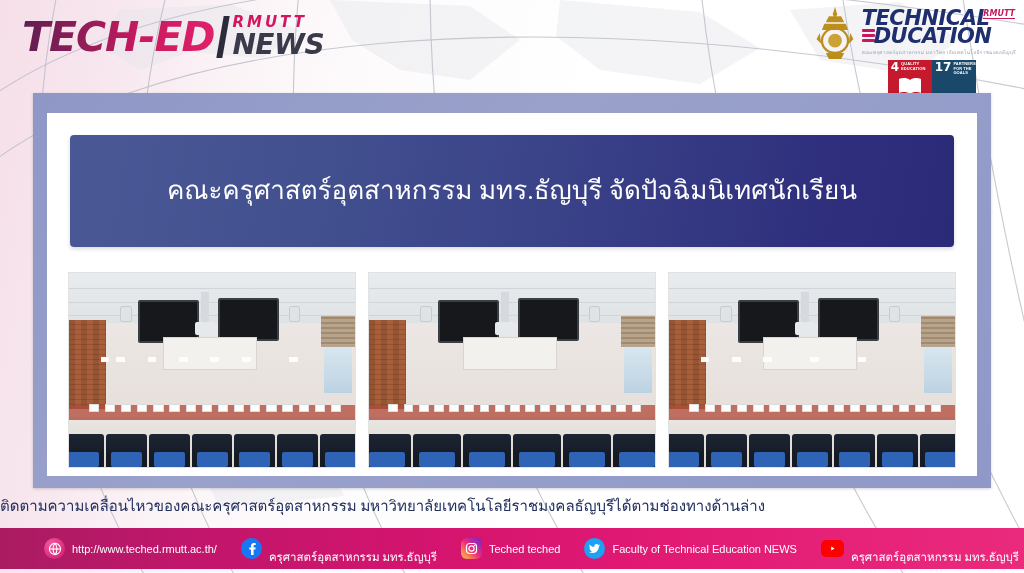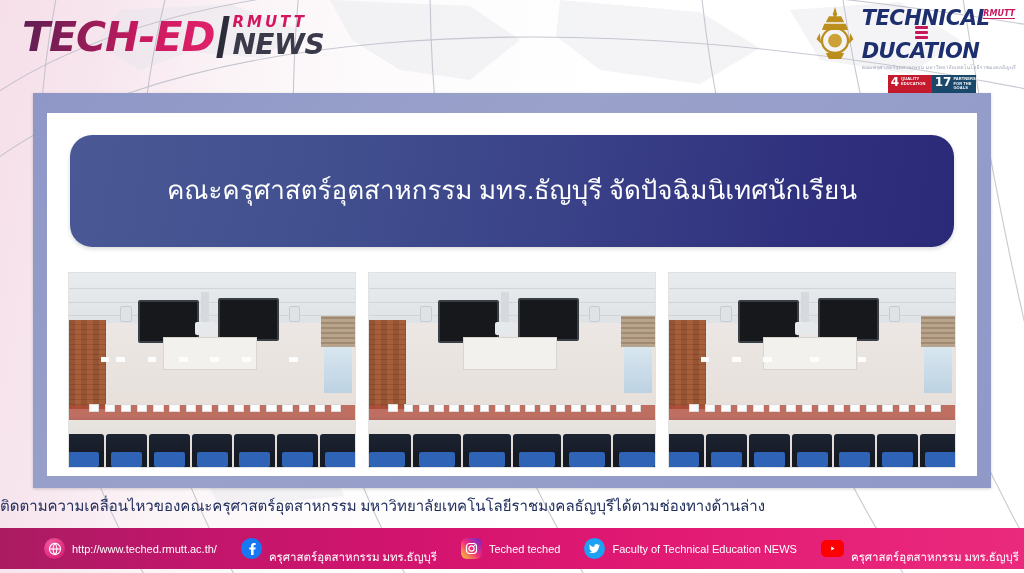--- a/index.html
+++ b/index.html
@@ -47,21 +47,21 @@
   .header-right{position:absolute;right:8px;top:3px;display:flex;align-items:flex-start;}
   .emblem{width:46px;height:56px;margin-right:4px;margin-top:2px;}
   .tech-edu{display:flex;flex-direction:column;align-items:flex-start;margin-top:5px;}
   .te-line1{display:flex;align-items:flex-start;}
   .te-word{
     font-family:"DejaVu Sans", sans-serif;
     font-size:21px;font-weight:bold;font-style:italic;color:#1d2f6f;letter-spacing:-0.5px;line-height:20px;
   }
   .te-rmutt{font-size:8px;font-weight:bold;font-style:italic;color:#c8175d;margin-left:-6px;margin-top:1px;
     font-family:"DejaVu Sans", sans-serif;border-bottom:1px solid #c8175d;}
-  .te-line2{display:flex;align-items:center;margin-top:-2px;flex-direction:column;}
+  .te-line2{display:flex;align-items:center;margin-top:-2px;}
   .te-eq{display:inline-block;width:13px;margin-right:-1px;}
   .te-eq i{display:block;height:3px;background:#c8175d;margin-bottom:2px;border-radius:1px;}
   .te-sub{font-size:5px;color:#9aa0b5;letter-spacing:.2px;margin-top:2px;white-space:nowrap;}
   .sdg{display:flex;margin-top:4px;margin-left:26px;}
   .sdg-box{width:44px;height:42px;display:flex;flex-direction:column;padding:2px 3px;box-sizing:border-box;}
   .sdg-red{background:#c5192d;}
   .sdg-navy{background:#19486a;gap:48px;}
   .sdg-top{display:flex;align-items:flex-start;color:#fff;}
   .sdg-num{font-size:12px;font-weight:bold;line-height:10px;margin-right:2px;font-family:"DejaVu Sans",sans-serif;}
   .sdg-txt{font-size:4px;line-height:4.5px;font-weight:bold;letter-spacing:.1px;}
@@ -74,21 +74,21 @@
     box-shadow:0 1px 3px rgba(0,0,0,.18);
   }
   .card{
     position:absolute;left:47px;top:113px;width:930px;height:363px;
     background:#ffffff;
   }
 
   
   .title-banner{
     position:absolute;left:70px;top:135px;width:884px;height:112px;
-    border-radius:22px;
+    border-radius:4px;
     background:linear-gradient(100deg,#4b5896 0%,#42508f 28%,#3a4288 55%,#2f2f7d 85%,#2b2a79 100%);
     box-shadow:0 2px 4px rgba(0,0,0,.15);
     display:flex;flex-direction:column;align-items:center;justify-content:center;
   }
   .title-line{
     color:#ffffff;
     font-family:"Liberation Serif","DejaVu Serif",serif;
     font-size:26px;line-height:38px;white-space:nowrap;text-align:center;
   }
 

